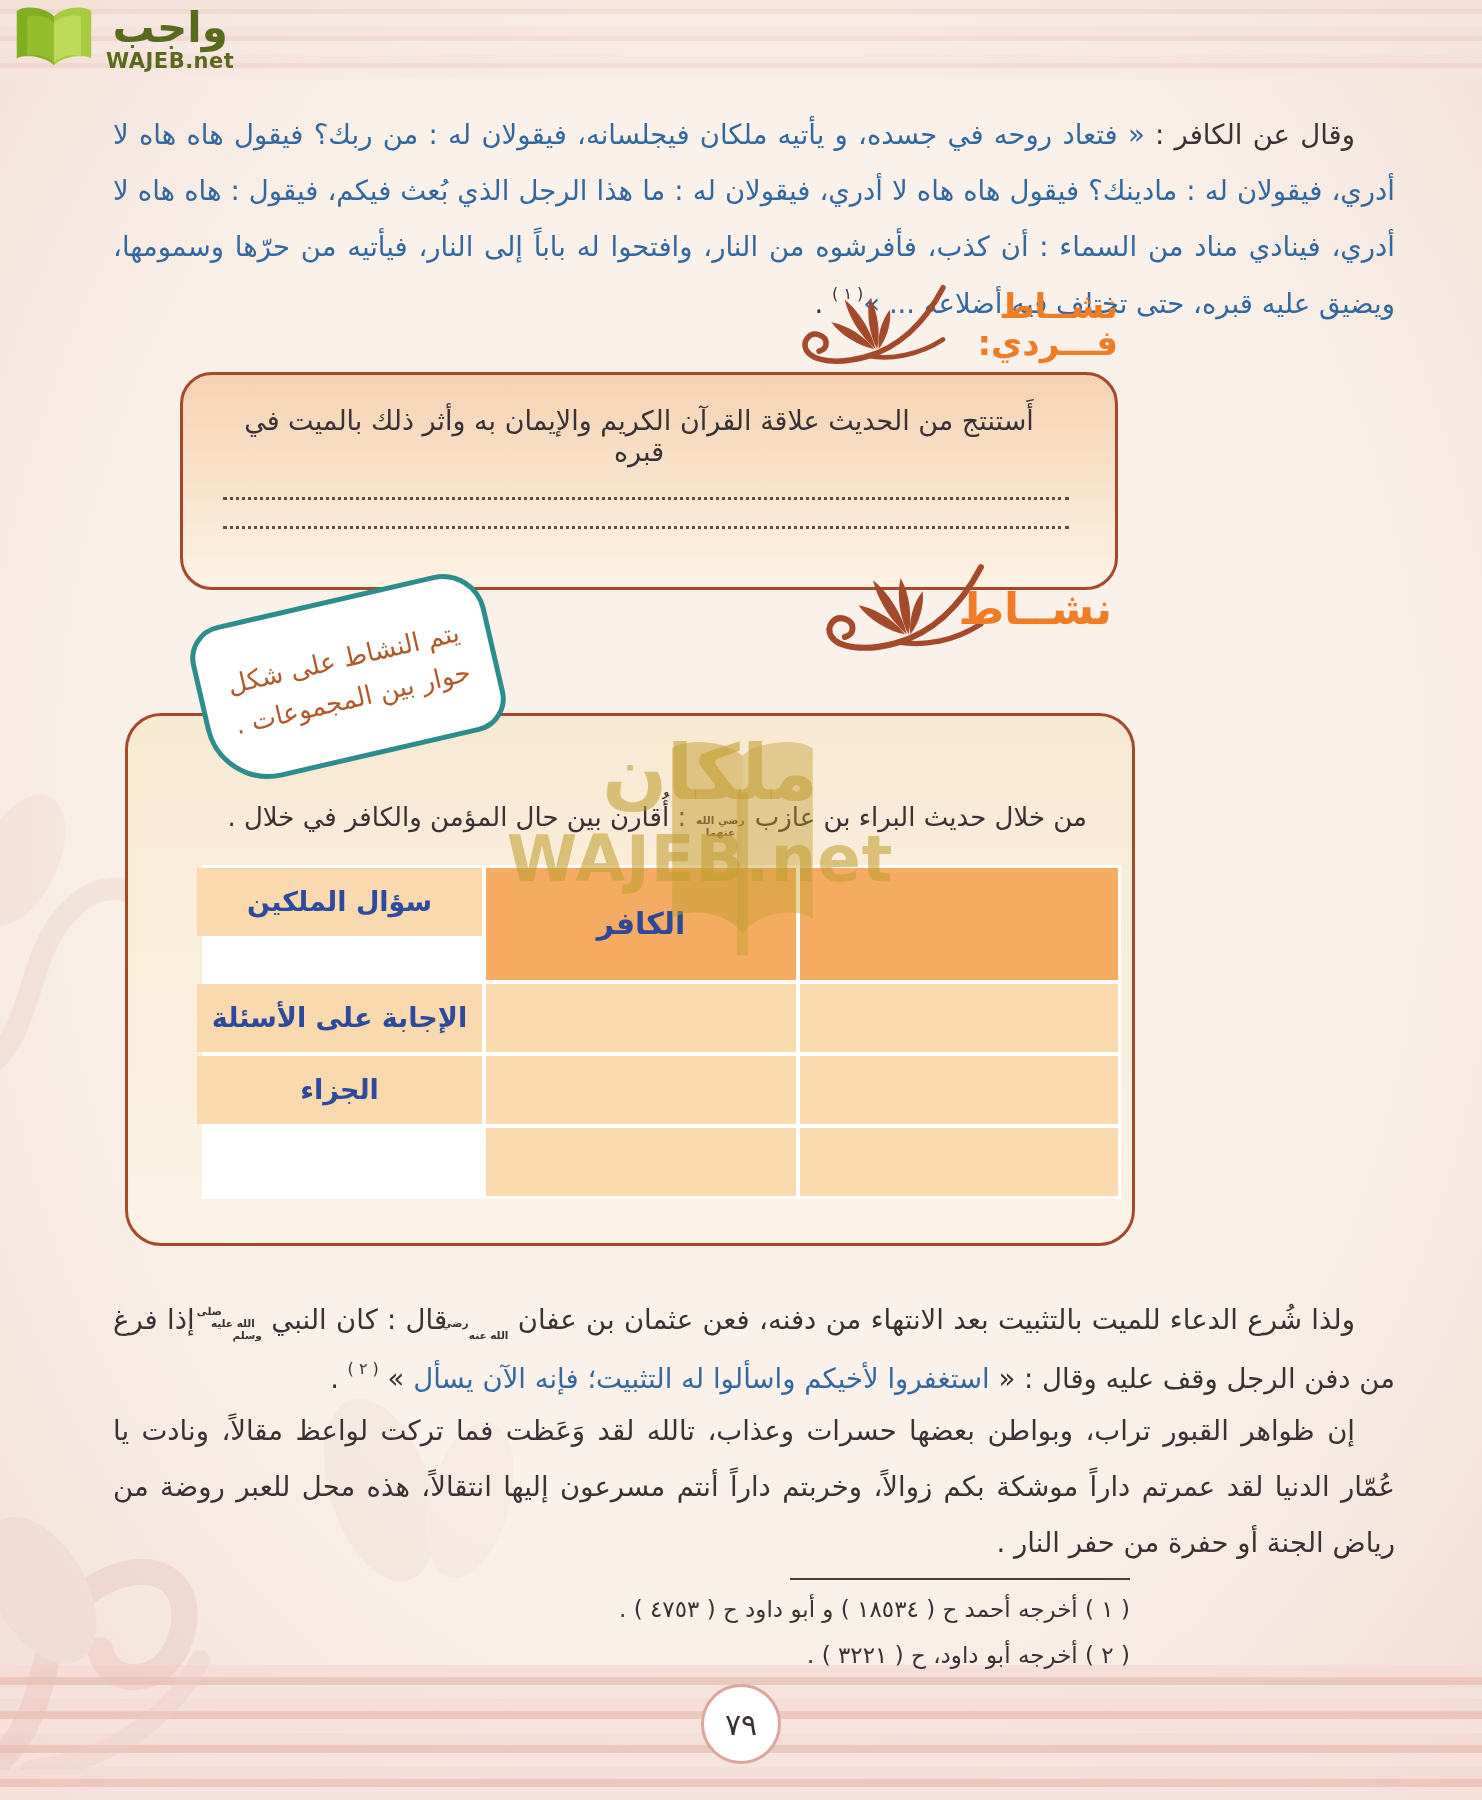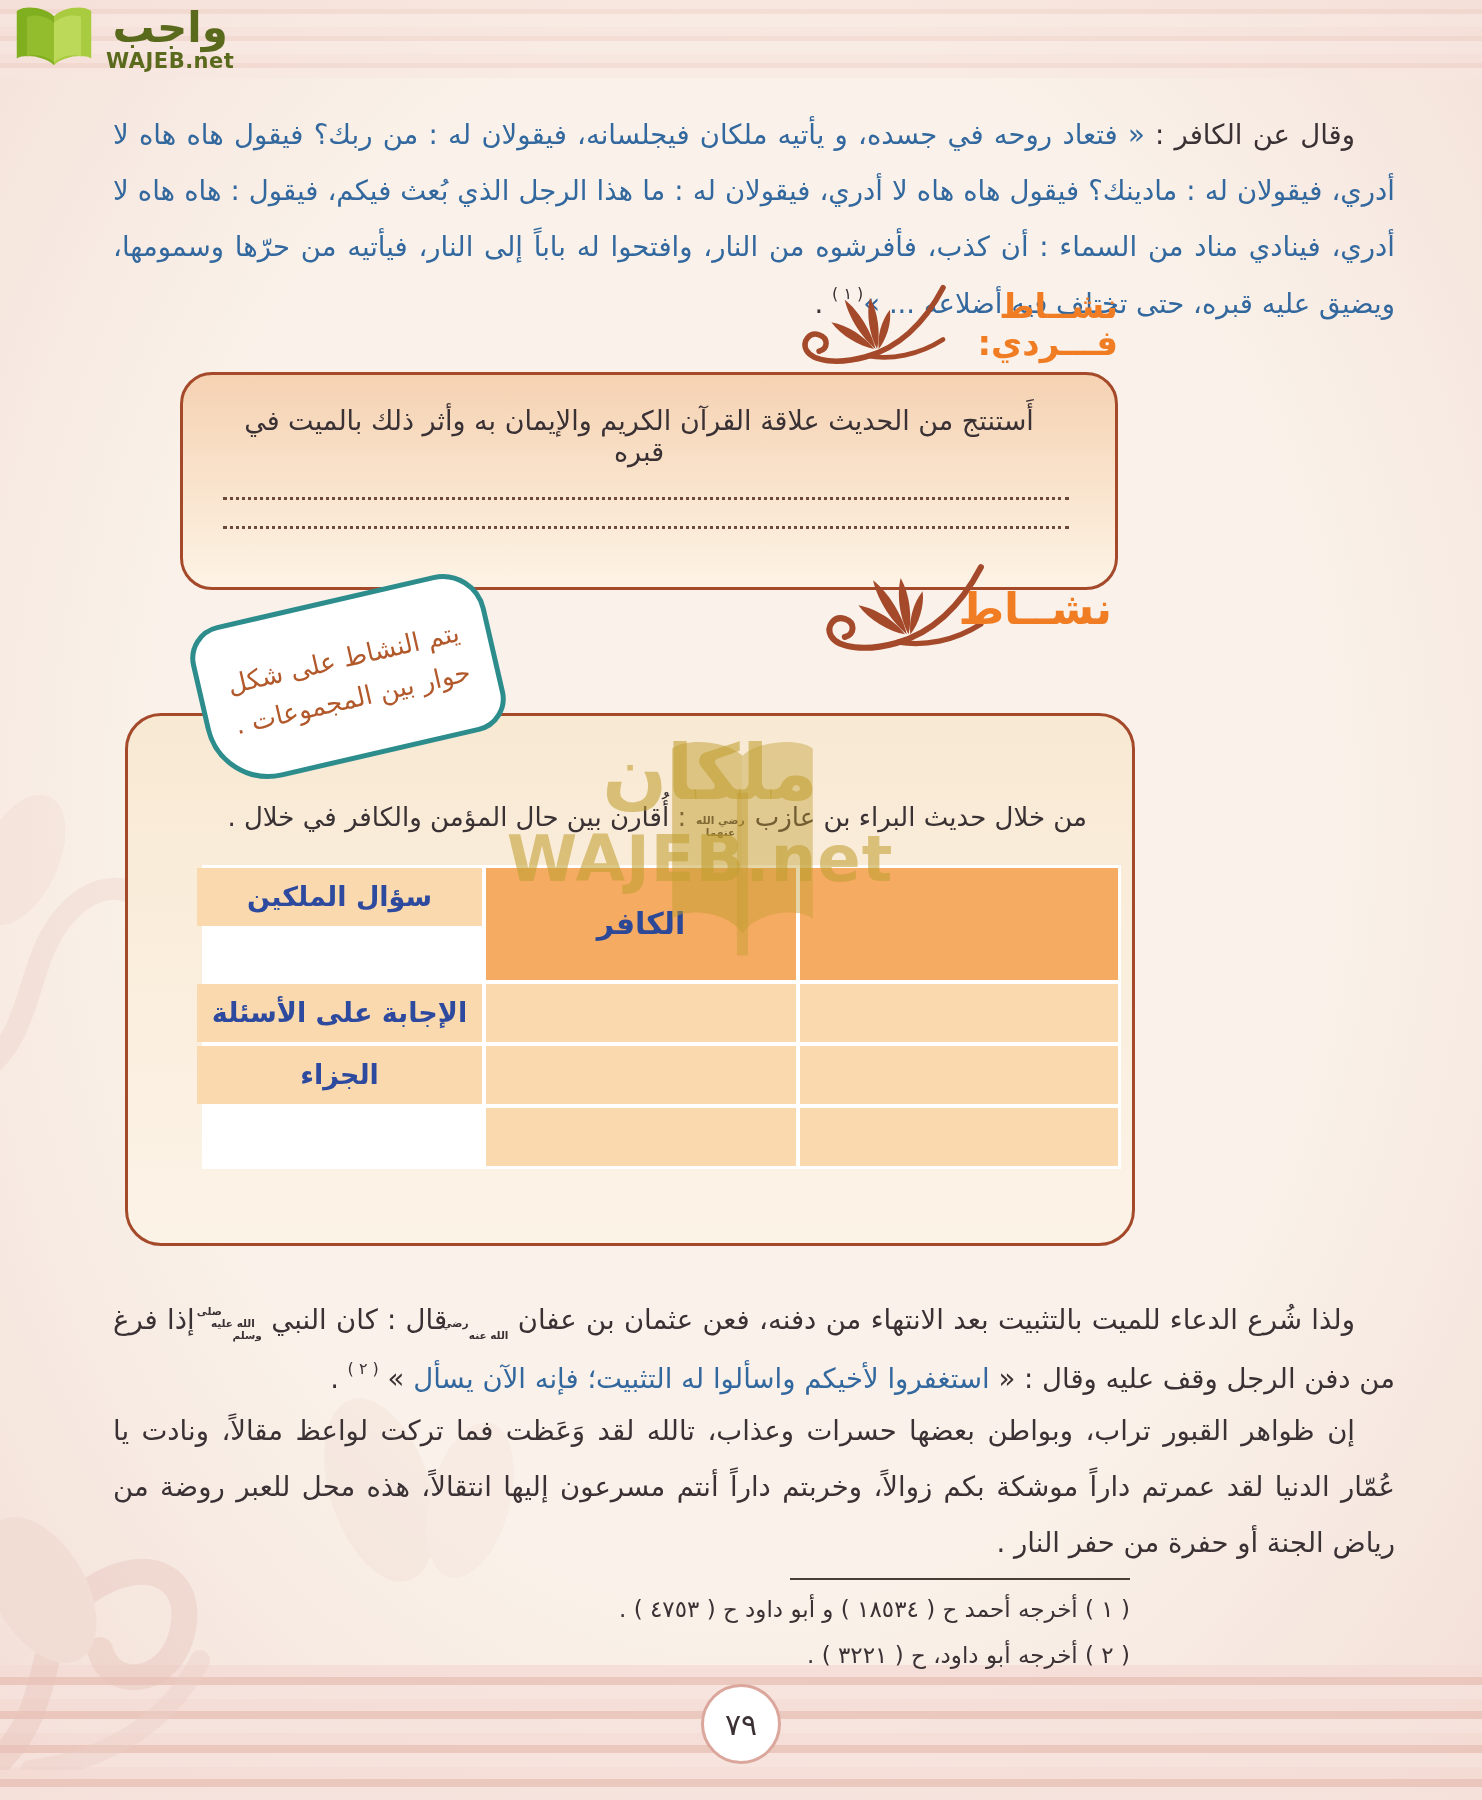--- a/index.html
+++ b/index.html
@@ -81,21 +81,21 @@
   }
   .cmp-table{
     direction:rtl;display:grid;
     grid-template-columns:318px 310px 285px;
     gap:4px;background:#fff;padding:3px;
     width:913px;box-sizing:content-box;
     margin:26px 11px 0 auto;
   }
   .cell{display:flex;align-items:center;justify-content:center;}
   .cell.head{height:112px;background:#f6ab62;color:#2d4896;font-weight:bold;font-size:30px;}
-  .cell.body{height:58px;background:#fbd9ae;color:#2d4a9e;font-weight:bold;font-size:27px;text-align:center;}
+  .cell.body{height:68px;background:#fbd9ae;color:#2d4a9e;font-weight:bold;font-size:27px;text-align:center;}
 
   
   .bubble{
     position:absolute;left:198px;top:597px;width:300px;height:163px;
     background:#fff;border:5px solid #2d8d8d;
     border-radius:34px 44px 34px 64px;
     transform:rotate(-13deg);
     display:flex;align-items:center;justify-content:center;
     padding:8px 20px;box-sizing:border-box;z-index:5;
   }

